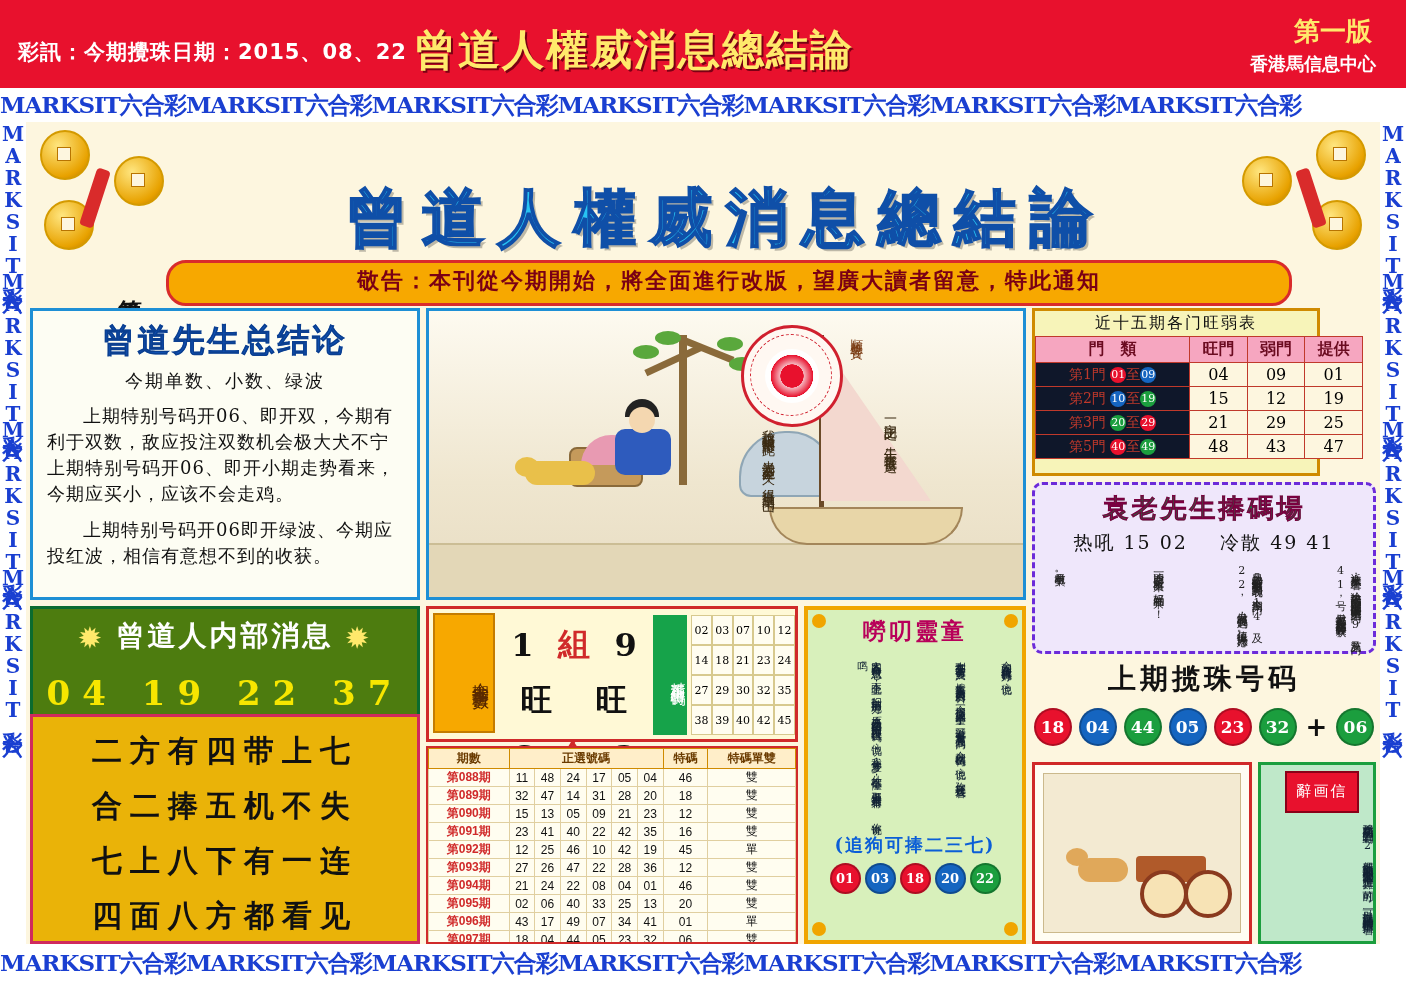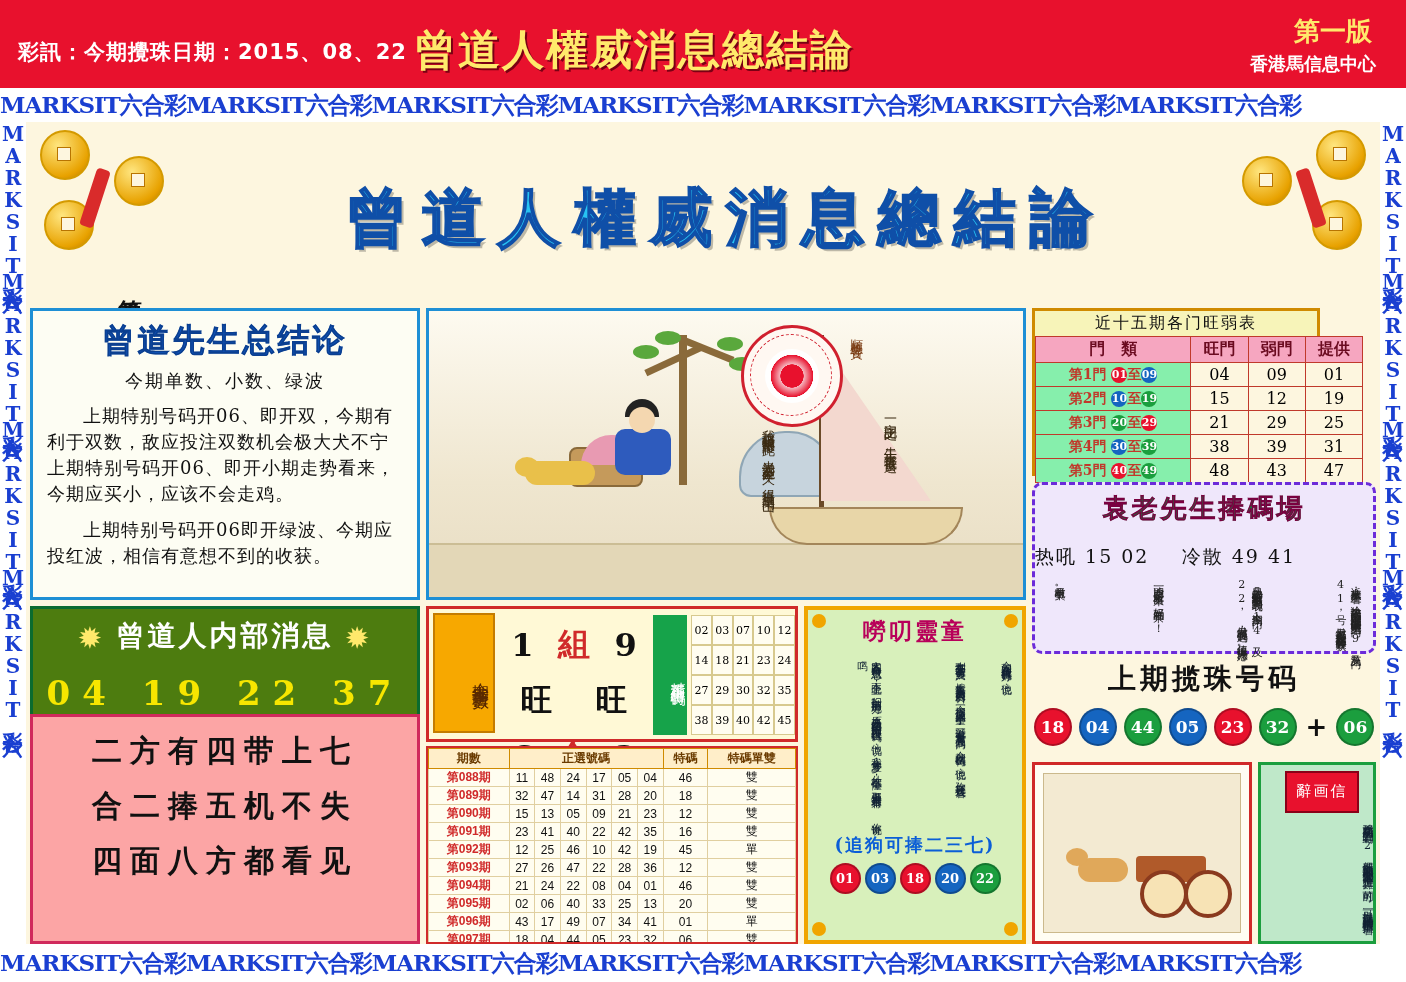--- a/index.html
+++ b/index.html
@@ -126,21 +126,21 @@
   }
   .p-inner .nums{
     text-align:center;font-family:"DejaVu Serif",serif;font-size:34px;font-weight:bold;
     color:#f7e600;margin-top:18px;letter-spacing:12px;
   }
   .star{display:inline-block;color:#ffe96b;font-size:26px;vertical-align:-2px;}
 
   
   .p-poem{
     left:4px;top:592px;width:390px;height:230px;
-    background:#fca5a5;border:3px solid #d02a5c;
+    background:#eab308;border:3px solid #d02a5c;
   }
   .p-poem .line{
     font-family:"DejaVu Serif",serif;font-size:30px;font-weight:bold;color:#111;
     text-align:center;letter-spacing:8px;margin-top:14px;
   }
 
   
   .p-pic{
     left:400px;top:186px;width:600px;height:292px;
     background:#f0e7d4;border:3px solid #1e8fd5;overflow:hidden;
@@ -186,38 +186,38 @@
   .p-doors{
     left:1006px;top:186px;width:288px;height:168px;
     background:#f7f4b9;border:3px solid #cf8a00;
   }
   .p-doors .cap{
     text-align:center;font-family:"DejaVu Serif",serif;font-size:16px;color:#111;margin:2px 0 2px;letter-spacing:2px;
   }
   table.doors{width:328px;margin:0 auto;border-collapse:collapse;font-family:"DejaVu Serif",serif;font-size:16px;}
   table.doors th{background:#f6a6c0;border:1px solid #c0392b;color:#6b0b20;padding:2px 0;font-weight:bold;}
   table.doors td{border:1px solid #c0392b;text-align:center;padding:2px 0;background:#fdf6df;}
-  table.doors td.first{background:#86efac;color:#c0392b;font-weight:bold;white-space:nowrap;font-size:14px;}
+  table.doors td.first{background:#0f172a;color:#c0392b;font-weight:normal;white-space:nowrap;font-size:14px;}
   .mini{
     display:inline-block;width:16px;height:16px;line-height:16px;border-radius:50%;
     color:#fff;font-size:11px;text-align:center;vertical-align:1px;
   }
   .m-red{background:#e8112d;} .m-blue{background:#1565c0;} .m-green{background:#1b9e3e;}
 
   
   .p-yuan{
     left:1006px;top:360px;width:344px;height:172px;
     background:#efe7fb;border:3px dashed #6c2bd9;border-radius:10px;
   }
   .p-yuan .ttl{
     text-align:center;font-family:"DejaVu Serif",serif;font-size:26px;font-weight:bold;
     color:#15803d;letter-spacing:3px;margin-top:6px;-webkit-text-stroke:.5px #7a0040;
   }
   .p-yuan .hot{
-    text-align:left;font-family:"DejaVu Serif",serif;font-size:19px;color:#111;margin-top:18px;letter-spacing:2px;
+    text-align:center;font-family:"DejaVu Serif",serif;font-size:19px;color:#111;margin-top:4px;letter-spacing:2px;
   }
   .p-yuan .body{
     margin:8px 10px 0;font-family:"DejaVu Serif",serif;font-size:11px;color:#222;line-height:15px;
     writing-mode:vertical-rl;text-orientation:upright;height:92px;letter-spacing:1px;
   }
 
   
   .p-last{
     left:1006px;top:538px;width:344px;height:96px;background:transparent;
   }
@@ -350,20 +350,21 @@
       <div class="coin" style="left:88px;top:34px;"></div>
       <div class="coin" style="left:18px;top:78px;"></div>
       <div class="ribbon" style="left:62px;top:46px;transform:rotate(18deg);"></div>
       <div class="coin" style="right:14px;top:8px;"></div>
       <div class="coin" style="right:88px;top:34px;"></div>
       <div class="coin" style="right:18px;top:78px;"></div>
       <div class="ribbon" style="right:62px;top:46px;transform:rotate(-18deg);"></div>
 
       <div class="issue">第零九八期</div>
       <div class="bigtitle">曾道人權威消息總結論</div>
+      <div class="notice">敬告：本刊從今期開始，將全面進行改版，望廣大讀者留意，特此通知</div>
     </div>
 
     <div class="panel p-summary">
       <h2>曾道先生总结论</h2>
       <div class="sub">今期单数、小数、绿波</div>
       <p>上期特别号码开06、即开双，今期有利于双数，敌应投注双数机会极大犬不宁 上期特别号码开06、即开小期走势看来，今期应买小，应该不会走鸡。</p>
       <p>上期特别号码开06即开绿波、今期应投红波，相信有意想不到的收获。</p>
     </div>
 
     <div class="panel p-inner">
@@ -371,20 +372,21 @@
         <span class="star">✹</span>
         <span>曾道人内部消息</span>
         <span class="star">✹</span>
       </div>
       <div class="nums">04  19  22  37  40</div>
     </div>
 
     <div class="panel p-poem">
       <div class="line">二方有四带上七</div>
       <div class="line">合二捧五机不失</div>
+      <div class="line">七上八下有一连</div>
       <div class="line">四面八方都看见</div>
     </div>
 
     <div class="panel p-pic">
       <div class="pic-sky"></div>
       <div class="ground"></div>
       <div class="tree-trunk"></div>
       <div class="tree-b1"></div>
       <div class="tree-b2"></div>
       <div class="leaf" style="left:204px;top:34px;"></div>
@@ -443,29 +445,20 @@
             <td>19</td>
           </tr>
           <tr>
             <td class="first">
               <span>第3門</span>
               <span class="mini m-green">20</span>至<span class="mini m-red">29</span>
             </td>
             <td>21</td>
             <td>29</td>
             <td>25</td>
-          </tr>
-          <tr>
-            <td class="first">
-              <span>第4門</span>
-              <span class="mini m-blue">30</span>至<span class="mini m-green">39</span>
-            </td>
-            <td>38</td>
-            <td>39</td>
-            <td>31</td>
           </tr>
           <tr>
             <td class="first">
               <span>第5門</span>
               <span class="mini m-red">40</span>至<span class="mini m-green">49</span>
             </td>
             <td>48</td>
             <td>43</td>
             <td>47</td>
           </tr>

